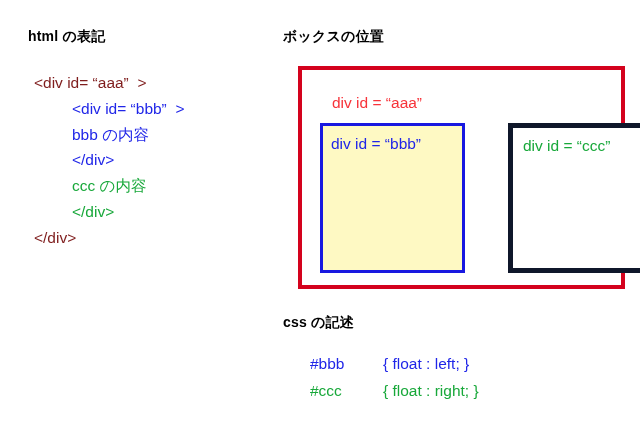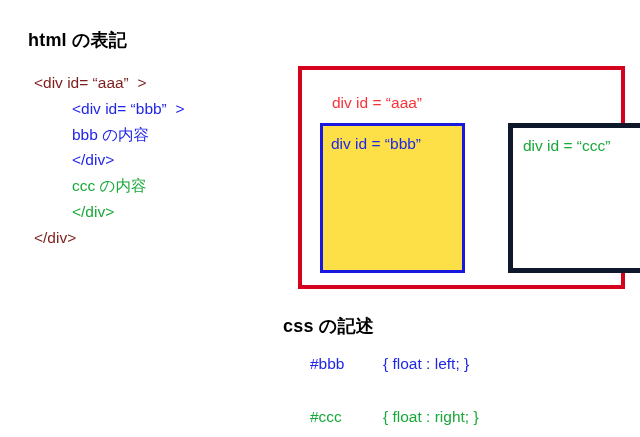--- a/index.html
+++ b/index.html
@@ -20,21 +20,21 @@
     left: 0;
     top: 0;
     width: 640px;
     height: 437px;
   }
 
   
   .heading {
     position: absolute;
     font-weight: bold;
-    font-size: 18px;
+    font-size: 14px;
     color: #000000;
     letter-spacing: 0.2px;
     white-space: nowrap;
   }
   #heading-html   { left: 28px;  top: 28px; }
   #heading-boxes  { left: 283px; top: 28px; }
   #heading-css    { left: 283px; top: 314px; }
 
   
   #code-block {
@@ -86,21 +86,21 @@
     color: #f7333a;
   }
   #box-bbb {
     position: absolute;
     left: 18px;
     top: 53px;
     width: 145px;
     height: 150px;
     box-sizing: border-box;
     border: 3px solid #1818e0;
-    background: #fde047;
+    background: #fef9c3;
   }
   #box-ccc {
     position: absolute;
     left: 168px;
     top: 53px;
     width: 139px;
     height: 150px;
     box-sizing: border-box;
     border: 5px solid #0f172a;
     background: #ffffff;
@@ -123,31 +123,32 @@
     left: 310px;
     top: 350px;
   }
   .css-row {
     display: flex;
     font-size: 15.5px;
     line-height: 27px;
     white-space: pre;
   }
   .css-row.blue  { color: #2026e8; }
-  .css-row.green { color: #18a83a; margin-top: 26px; }
+  .css-row.green { color: #18a83a; }
   .css-sel  { width: 73px; }
   .css-decl { }
 </style>
 </head>
 <body>
 
 <div class="slide">
 
   <div class="heading" id="heading-html">html の表記</div>
 
+  <div class="heading" id="heading-boxes">ボックスの位置</div>
 
   <div class="heading" id="heading-css">css の記述</div>
 
   <div id="code-block">
     <div class="code-line red   indent-0">&lt;div id= “aaa”  &gt;</div>
     <div class="code-line blue  indent-1">&lt;div id= “bbb”  &gt;</div>
     <div class="code-line blue  indent-1">bbb の内容</div>
     <div class="code-line blue  indent-1">&lt;/div&gt;</div>
     <div class="code-line green indent-1">ccc の内容</div>
     <div class="code-line green indent-1">&lt;/div&gt;</div>

